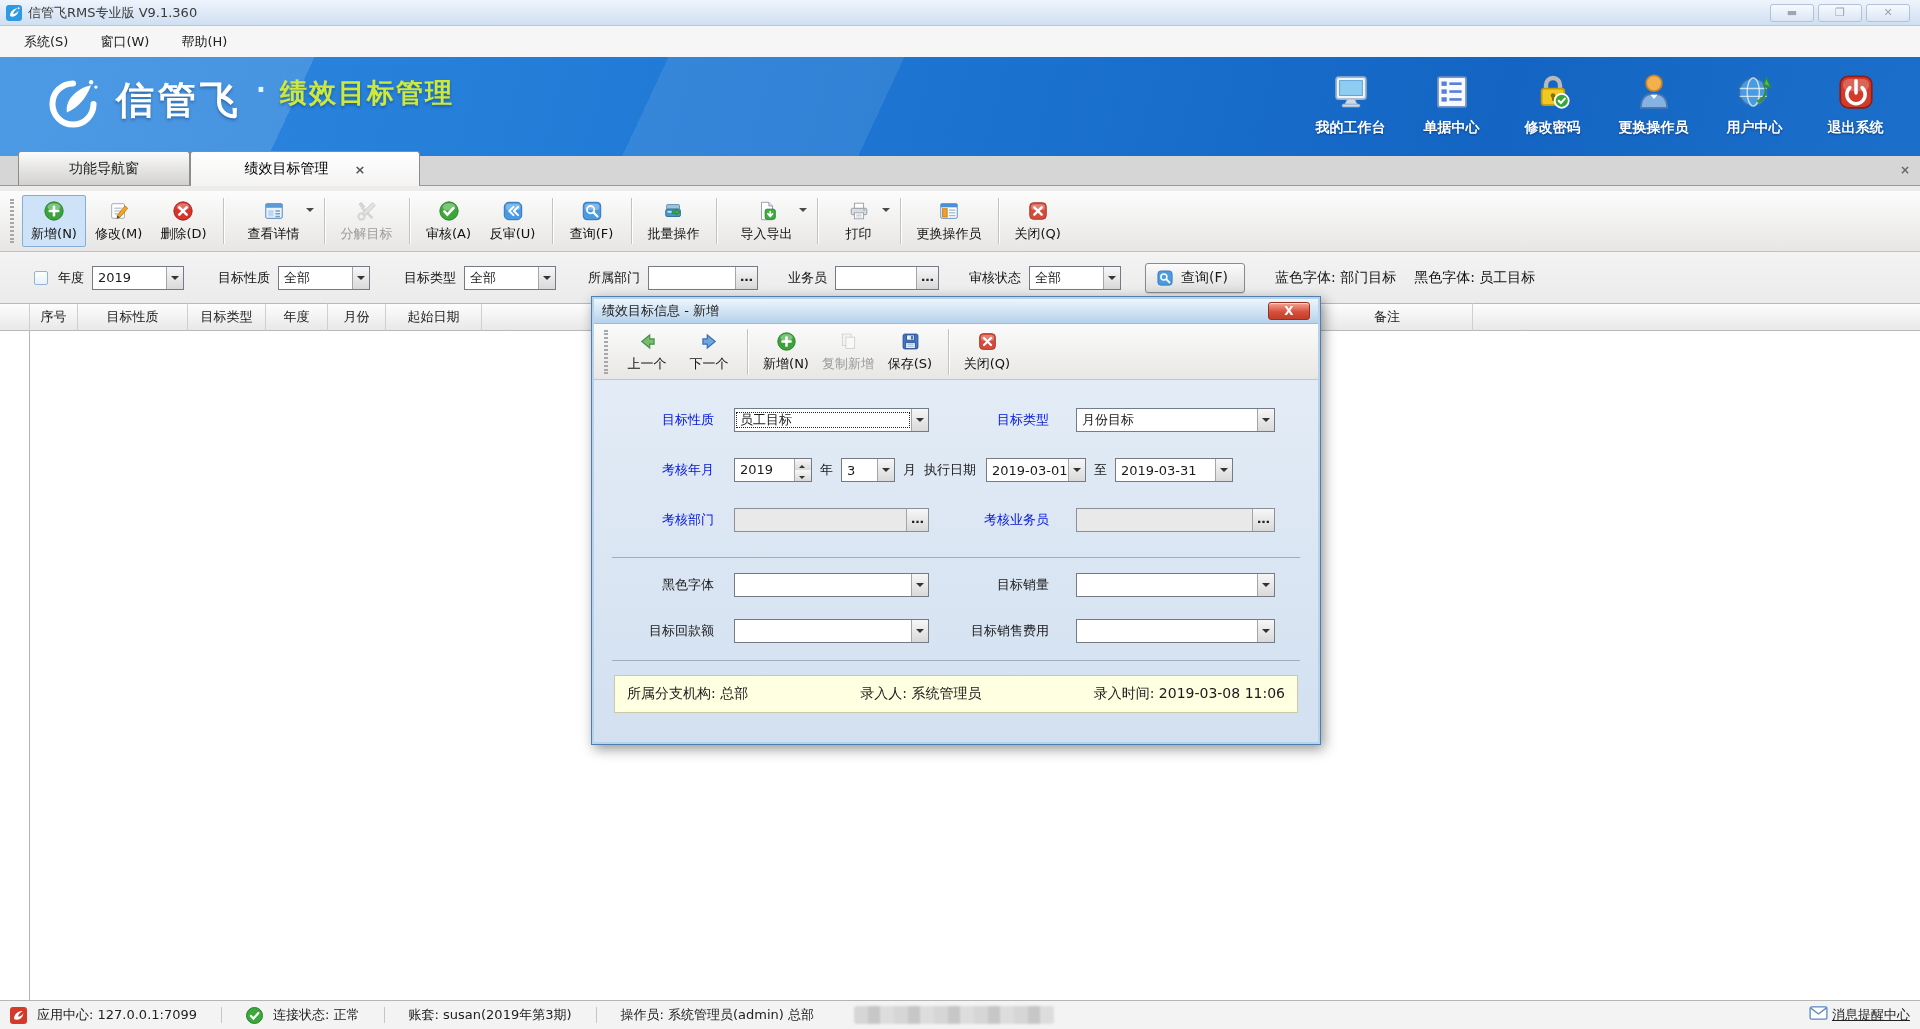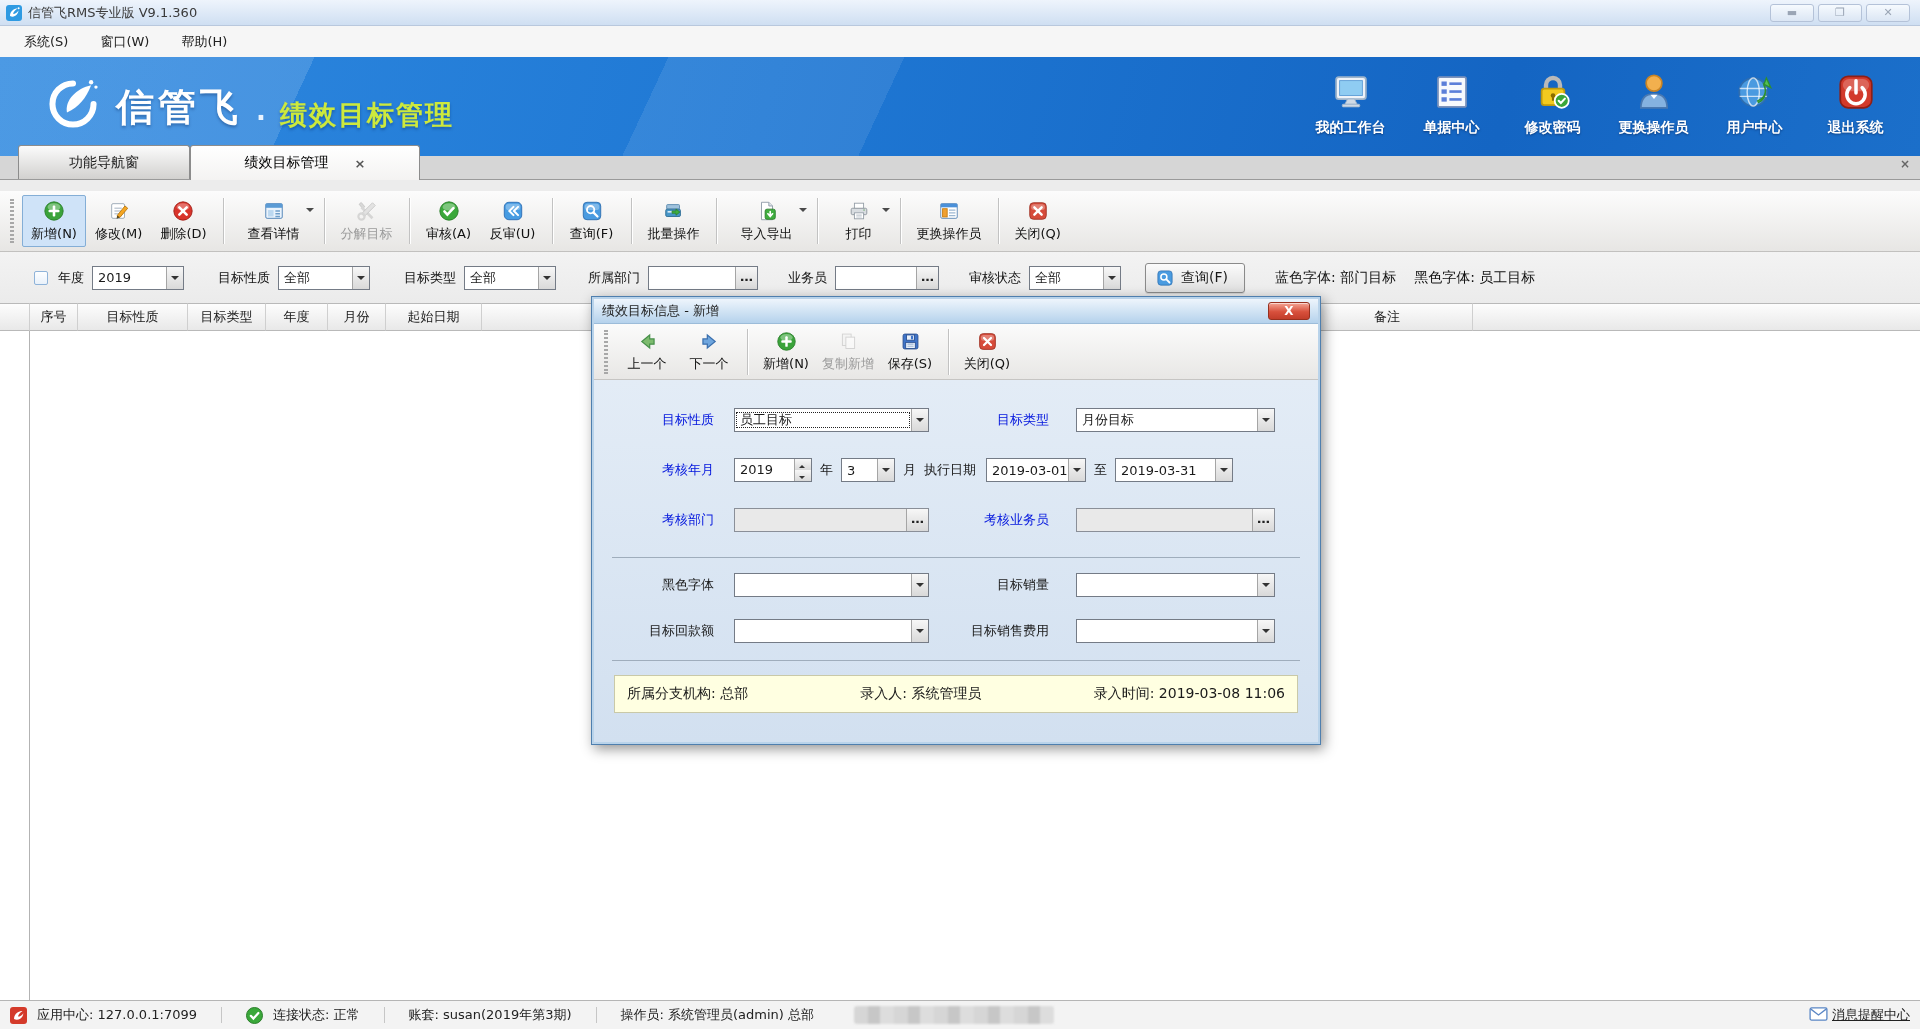--- a/index.html
+++ b/index.html
@@ -10,29 +10,29 @@
 .titlebar{top:0;height:26px;background:linear-gradient(#eef4fc,#cfdff2);border-bottom:1px solid #b9c8dd;display:flex;align-items:center;padding:0 6px;gap:6px}
 .titlebar .ttl{color:#3a3a3a;font-size:13px}
 .winbtns{margin-left:auto;display:flex;gap:4px;padding-right:4px}
 .winbtn{width:44px;height:18px;border:1px solid #b4c2d8;border-radius:3px;background:linear-gradient(#f6fafe,#dbe6f4);display:flex;align-items:center;justify-content:center;color:#9aa5b5;font-size:11px;font-weight:bold}
 
 .menubar{top:26px;height:31px;background:#f6f6f6;display:flex;align-items:center;padding:0 10px;gap:4px}
 .menuitem{padding:4px 14px;color:#222}
 
 .banner{top:57px;height:99px;background:linear-gradient(105deg,#2f89e0 0%,#1f78d4 40%,#1465c3 78%,#1b6fca 100%);overflow:hidden}
 .banner::before{content:"";position:absolute;inset:0;background:linear-gradient(115deg,rgba(255,255,255,.14) 0 16%,rgba(255,255,255,0) 16% 34%,rgba(255,255,255,.09) 34% 46%,rgba(255,255,255,0) 46%)}
-.logoRow{position:absolute;left:44px;top:18px;display:flex;align-items:flex-end;gap:14px}
+.logoRow{position:absolute;left:44px;top:18px;display:flex;align-items:flex-start;gap:14px}
 .logoTxt{color:#fff;font-size:38px;font-weight:bold;letter-spacing:4px;text-shadow:0 2px 3px rgba(0,30,80,.35)}
 .logoDot{color:#eaf4ff;font-size:26px;font-weight:bold}
 .slogan{color:#cde93c;font-size:27px;font-weight:bold;font-style:italic;letter-spacing:2px;text-shadow:0 2px 3px rgba(0,30,80,.35)}
 .bannerActs{position:absolute;right:14px;top:12px;display:flex}
 .bact{width:101px;text-align:center;color:#fff;font-weight:bold;font-size:14px;cursor:pointer;text-shadow:0 1px 2px rgba(0,20,60,.5)}
 .bact .bicon{display:block;width:42px;height:42px;margin:2px auto 6px}
 
-.tabbar{top:156px;height:24px;background:#d6d6d6;border-bottom:1px solid #9a9a9a;display:flex;align-items:flex-end;padding-left:18px}
+.tabbar{top:156px;height:30px;background:#d6d6d6;border-bottom:1px solid #9a9a9a;display:flex;align-items:flex-end;padding-left:18px}
 .tab{height:34px;display:flex;align-items:center;justify-content:center;gap:26px;border:1px solid #8c8c8c;border-bottom:none;border-radius:3px 3px 0 0;padding:0 26px;font-size:14px}
 .tab.inactive{width:172px;background:linear-gradient(#fbfbfb,#d2d1cf);color:#222}
 .tab.active{width:230px;background:linear-gradient(#ffffff,#f4f3f2);height:35px;margin-bottom:-1px;color:#000}
 .tabx{color:#555;font-size:13px;font-weight:bold;cursor:pointer}
 .tabbar .farx{margin-left:auto;margin-bottom:8px;margin-right:10px;color:#666;font-size:12px;font-weight:bold}
 
 .toolbar{top:191px;height:61px;background:linear-gradient(#fcfcfc,#e7e6e4);border-bottom:1px solid #c2c1bf;display:flex;align-items:center;padding-left:8px}
 .grip{width:4px;height:44px;border-left:2px dotted #a8a8a8;border-right:2px dotted #a8a8a8;margin:0 8px 0 2px}
 .tbi{min-width:64px;padding:4px 8px 3px;text-align:center;font-size:13px;color:#111;position:relative;cursor:pointer;border:1px solid transparent;border-radius:2px}
 .tbi .ic{width:22px;height:22px;display:block;margin:0 auto 3px}
@@ -61,21 +61,21 @@
 .gh.fill{flex:1;border-right:none}
 .gh.mid{border-right:1px solid #cfcfcf}
 .gh.clip{direction:rtl}
 .gridbody{top:331px;bottom:29px;background:#fff}
 .selcol{position:absolute;left:0;top:0;bottom:0;width:30px;border-right:1px solid #b3b3b3;background:#fff}
 
 .statusbar{bottom:0;height:29px;background:#f3f3f3;border-top:1px solid #b5b5b5;display:flex;align-items:center;padding:4px 10px;gap:10px;font-size:13px;color:#222}
 .ssep{width:1px;height:16px;background:#c6c6c6;margin:0 14px}
 .sic{width:17px;height:17px;display:block}
 .redact{width:200px;height:18px;margin-left:30px;border-radius:3px;background:repeating-linear-gradient(90deg,#cfcfcf 0 14px,#bdbdbd 14px 26px,#d8d8d8 26px 40px);filter:blur(1.2px);opacity:.8}
-.msglink{margin-left:auto;display:flex;align-items:center;gap:6px;text-decoration:underline;color:#222;cursor:pointer}
+.msglink{margin-left:auto;display:flex;gap:6px;text-decoration:underline;color:#222;cursor:pointer}
 
 .dialog{position:absolute;left:591px;top:296px;width:730px;height:449px;background:#b9d3ea;border:1px solid #4f7fae;padding:2px;box-shadow:3px 4px 12px rgba(0,0,0,.42)}
 .dlgInner{height:100%;display:flex;flex-direction:column;background:#d9e5f3}
 .dlgTitle{height:25px;background:linear-gradient(#eef5fc,#b5d2ec);border-bottom:1px solid #9cbcd9;display:flex;align-items:center;padding:0 8px;font-size:13px;color:#1c1c1c}
 .dlgX{margin-left:auto;width:42px;height:18px;border:1px solid #97301f;border-radius:3px;background:linear-gradient(#f4a595,#d8503c 55%,#c23d2a);color:#fff;font-weight:bold;font-size:12px;display:flex;align-items:center;justify-content:center;box-shadow:inset 0 1px 0 rgba(255,255,255,.55);cursor:pointer}
 .dlgToolbar{height:56px;background:linear-gradient(#fbfbfb,#e8e7e5);border-bottom:1px solid #c6c5c3;display:flex;align-items:center;padding-left:8px;flex:none}
 .dtb{min-width:62px;text-align:center;font-size:13px;color:#111;cursor:pointer}
 .dtb .ic{width:21px;height:21px;display:block;margin:0 auto 3px}
 .dtb.dis{color:#9a9a9a}.dtb.dis .ic{opacity:.45;filter:grayscale(1)}
 .dlgBody{flex:1;background:linear-gradient(#e3ecf6,#d2e0f0);padding-top:27px;font-size:13px}

